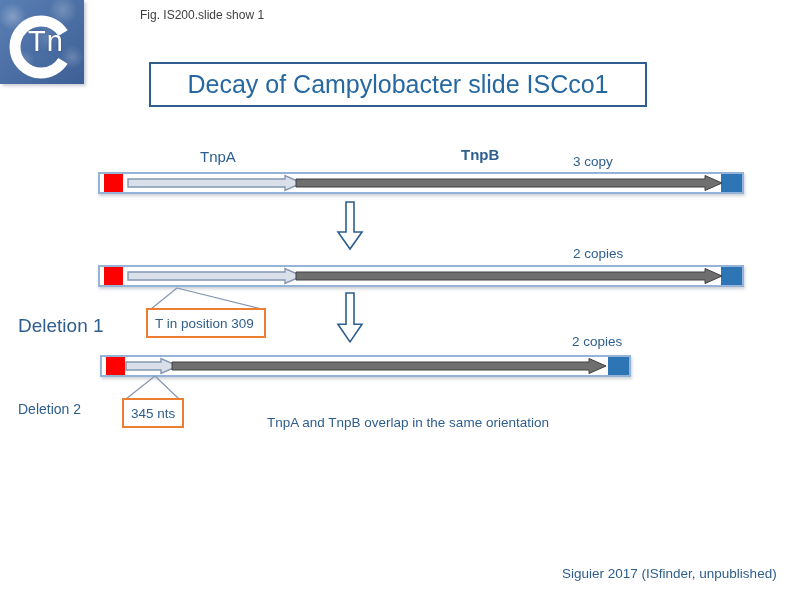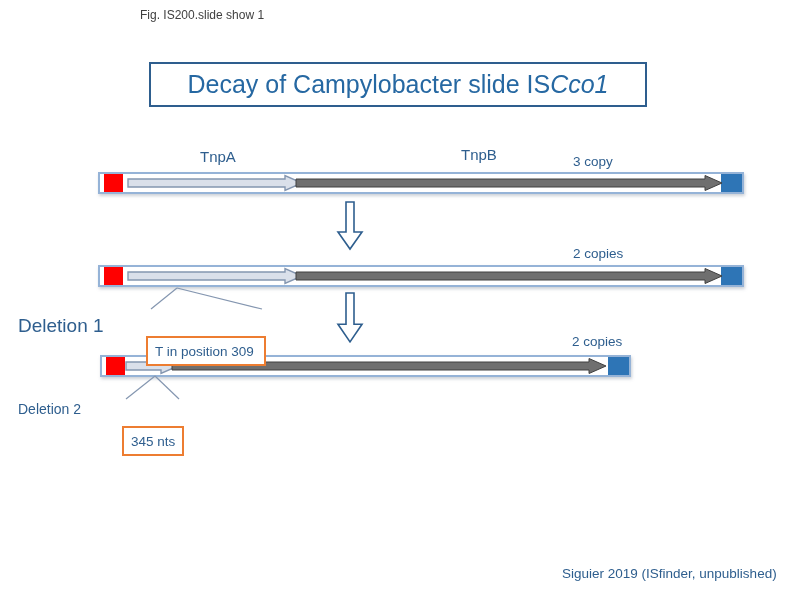--- a/index.html
+++ b/index.html
@@ -27,65 +27,71 @@
     letter-spacing:1px;text-shadow:0 0 2px rgba(30,50,90,.55);
   }
 
   
   .caption{left:96px;top:8px;font-size:12px;color:var(--caption,#404040);margin-left:44px;}
   .title-box{
     left:149px;top:62px;width:494px;height:41px;border:2px solid var(--accent,#2E5E8E);
     display:flex;align-items:center;justify-content:center;
     font-size:25px;color:var(--title-blue,#2668A2);background:#fff;
   }
-  .title-box .it{font-style:italic;}
+  .title-box .it{}
 
   
   .bar{
     position:absolute;height:18px;border:2px solid var(--bar-border,#95B3D7);
     background:#fff;box-shadow:1px 2px 3px rgba(110,120,140,.35);
   }
   .bar-1{left:98px;top:172px;width:642px;}
   .bar-2{left:98px;top:265px;width:642px;}
   .bar-3{left:100px;top:355px;width:527px;}
   .ir{position:absolute;top:0;height:18px;}
   .ir-left{left:4px;width:19px;background:var(--ir-red,#FF0000);}
   .ir-right{right:0;width:21px;background:var(--ir-blue,#2E75B6);}
   .genes{position:absolute;left:0;top:0;}
 
   
   .lbl{position:absolute;color:var(--accent,#2E5E8E);}
   .lbl-tnpa{left:194px;top:148px;font-size:15px;margin-left:6px;}
-  .lbl-tnpb{left:461px;top:146px;font-size:15px;}
+  .lbl-tnpb{left:461px;top:146px;font-size:15px;font-weight:bold;}
   .lbl-copies1{left:573px;top:154px;font-size:13.5px;}
   .lbl-copies2{left:573px;top:246px;font-size:13.5px;}
   .lbl-copies3{left:572px;top:334px;font-size:13.5px;}
   .lbl-del1{left:18px;top:315px;font-size:19px;}
   .lbl-del2{left:18px;top:401px;font-size:14px;}
   .lbl-note{left:267px;top:415px;font-size:13.5px;}
   .lbl-attrib{left:562px;top:566px;font-size:13.5px;}
 
   
   .down-arrow{position:absolute;left:336px;}
   .down-arrow-1{top:201px;}
   .down-arrow-2{top:292px;}
   .callout-lines{left:0;top:0;pointer-events:none;}
   .callout{
     position:absolute;box-sizing:border-box;border:2px solid var(--callout-orange,#ED7D31);
     background:#fff;color:var(--accent,#2E5E8E);font-size:13.5px;
-    display:flex;align-items:center;padding:0 7px;white-space:nowrap;margin-top:28px;
+    display:flex;align-items:center;padding:0 7px;white-space:nowrap;
   }
   .callout-1{left:146px;top:308px;width:120px;height:30px;}
   .callout-2{left:122px;top:398px;width:62px;height:30px;}
 </style>
 </head>
 <body>
 
 <div class="slide">
 
+  <div class="abs logo">
+    <svg width="84" height="84" viewBox="0 0 84 84">
+      <circle cx="41" cy="47" r="26" pathLength="100" stroke-dasharray="82 18" stroke-dashoffset="-9" style="fill:none;stroke:#ffffff;stroke-width:11;"></circle>
+    </svg>
+    <span class="letters">Tn</span>
+  </div>
 
   <div class="abs caption">Fig. IS200.slide show 1</div>
   <div class="abs title-box">
     <span><span>Decay of Campylobacter slide IS</span><span class="it">Cco1</span></span>
   </div>
 
   <div class="abs lbl lbl-tnpa">TnpA</div>
   <div class="abs lbl lbl-tnpb">TnpB</div>
   <div class="abs lbl lbl-copies1">3 copy</div>
 
@@ -132,15 +138,16 @@
     <line x1="155" y1="376" x2="126" y2="399" style="stroke:var(--tnpa-stroke);stroke-width:1.2;"></line>
     <line x1="155" y1="376" x2="179" y2="399" style="stroke:var(--tnpa-stroke);stroke-width:1.2;"></line>
   </svg>
 
   <div class="abs lbl lbl-del1">Deletion 1</div>
   <div class="callout callout-1">T in position 309</div>
 
   <div class="abs lbl lbl-del2">Deletion 2</div>
   <div class="callout callout-2">345 nts</div>
 
-  <div class="abs lbl lbl-attrib">Siguier 2019 (ISfinder, unpublished)</div>
+  <div class="abs lbl lbl-note">TnpA and TnpB overlap in the same orientation</div>
+  <div class="abs lbl lbl-attrib">Siguier 2017 (ISfinder, unpublished)</div>
 
 </div>
 
 </body></html>

